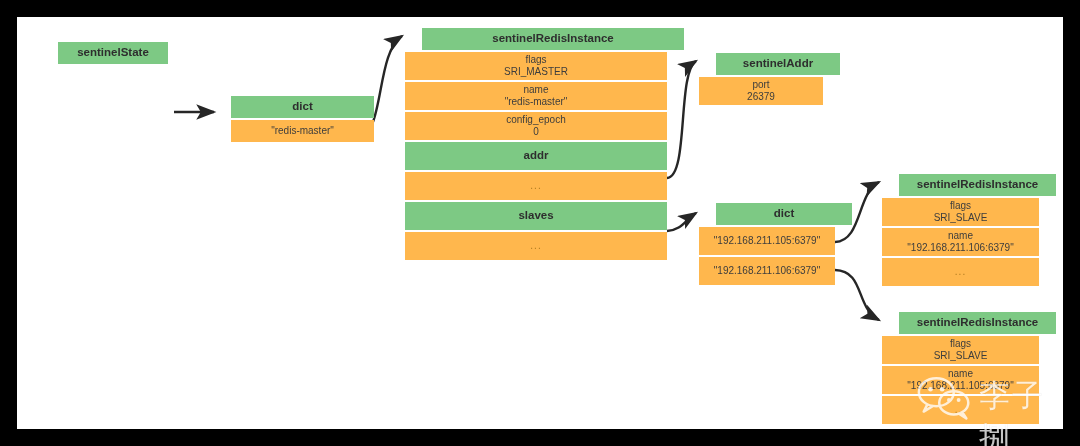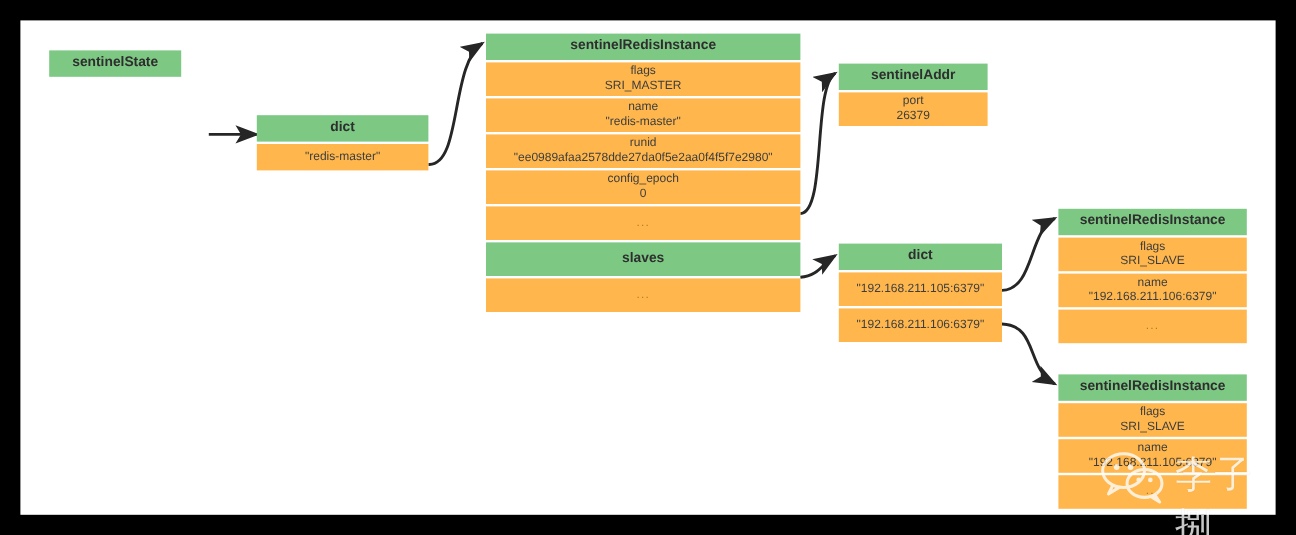--- a/index.html
+++ b/index.html
@@ -40,21 +40,21 @@
     background:#7dc984;
     font-weight:bold;
     font-size:11.5px;
     color:#2e2e2e;
   }
   .row .k{display:block;}
   .row .v{display:block;}
   .row.ellipsis{color:#b07b20;letter-spacing:1px;}
 
   
-  .h1{height:22px;}
+  .h1{height:22px;margin-left:17px;}
   .h2{height:28px;}
 
   
   #arrows{
     position:absolute;left:0;top:0;
     width:1046px;height:412px;
     pointer-events:none;
   }
   
   #watermark{
@@ -120,26 +120,25 @@
     </div>
     <div class="row h2">
       <span class="k">flags</span>
       <span class="v">SRI_MASTER</span>
     </div>
     <div class="row h2">
       <span class="k">name</span>
       <span class="v">"redis-master"</span>
     </div>
     <div class="row h2">
-      <span class="k">runid</span>
-      <span class="v">"ee0989afaa2578dde27da0f5e2aa0f4f5f7e2980"</span>
-    </div>
-    <div class="row h2">
       <span class="k">config_epoch</span>
       <span class="v">0</span>
+    </div>
+    <div class="row head h2">
+      <span class="k">addr</span>
     </div>
     <div class="row ellipsis h2">
       <span class="k">...</span>
     </div>
     <div class="row head h2">
       <span class="k">slaves</span>
     </div>
     <div class="row ellipsis h2">
       <span class="k">...</span>
     </div>

